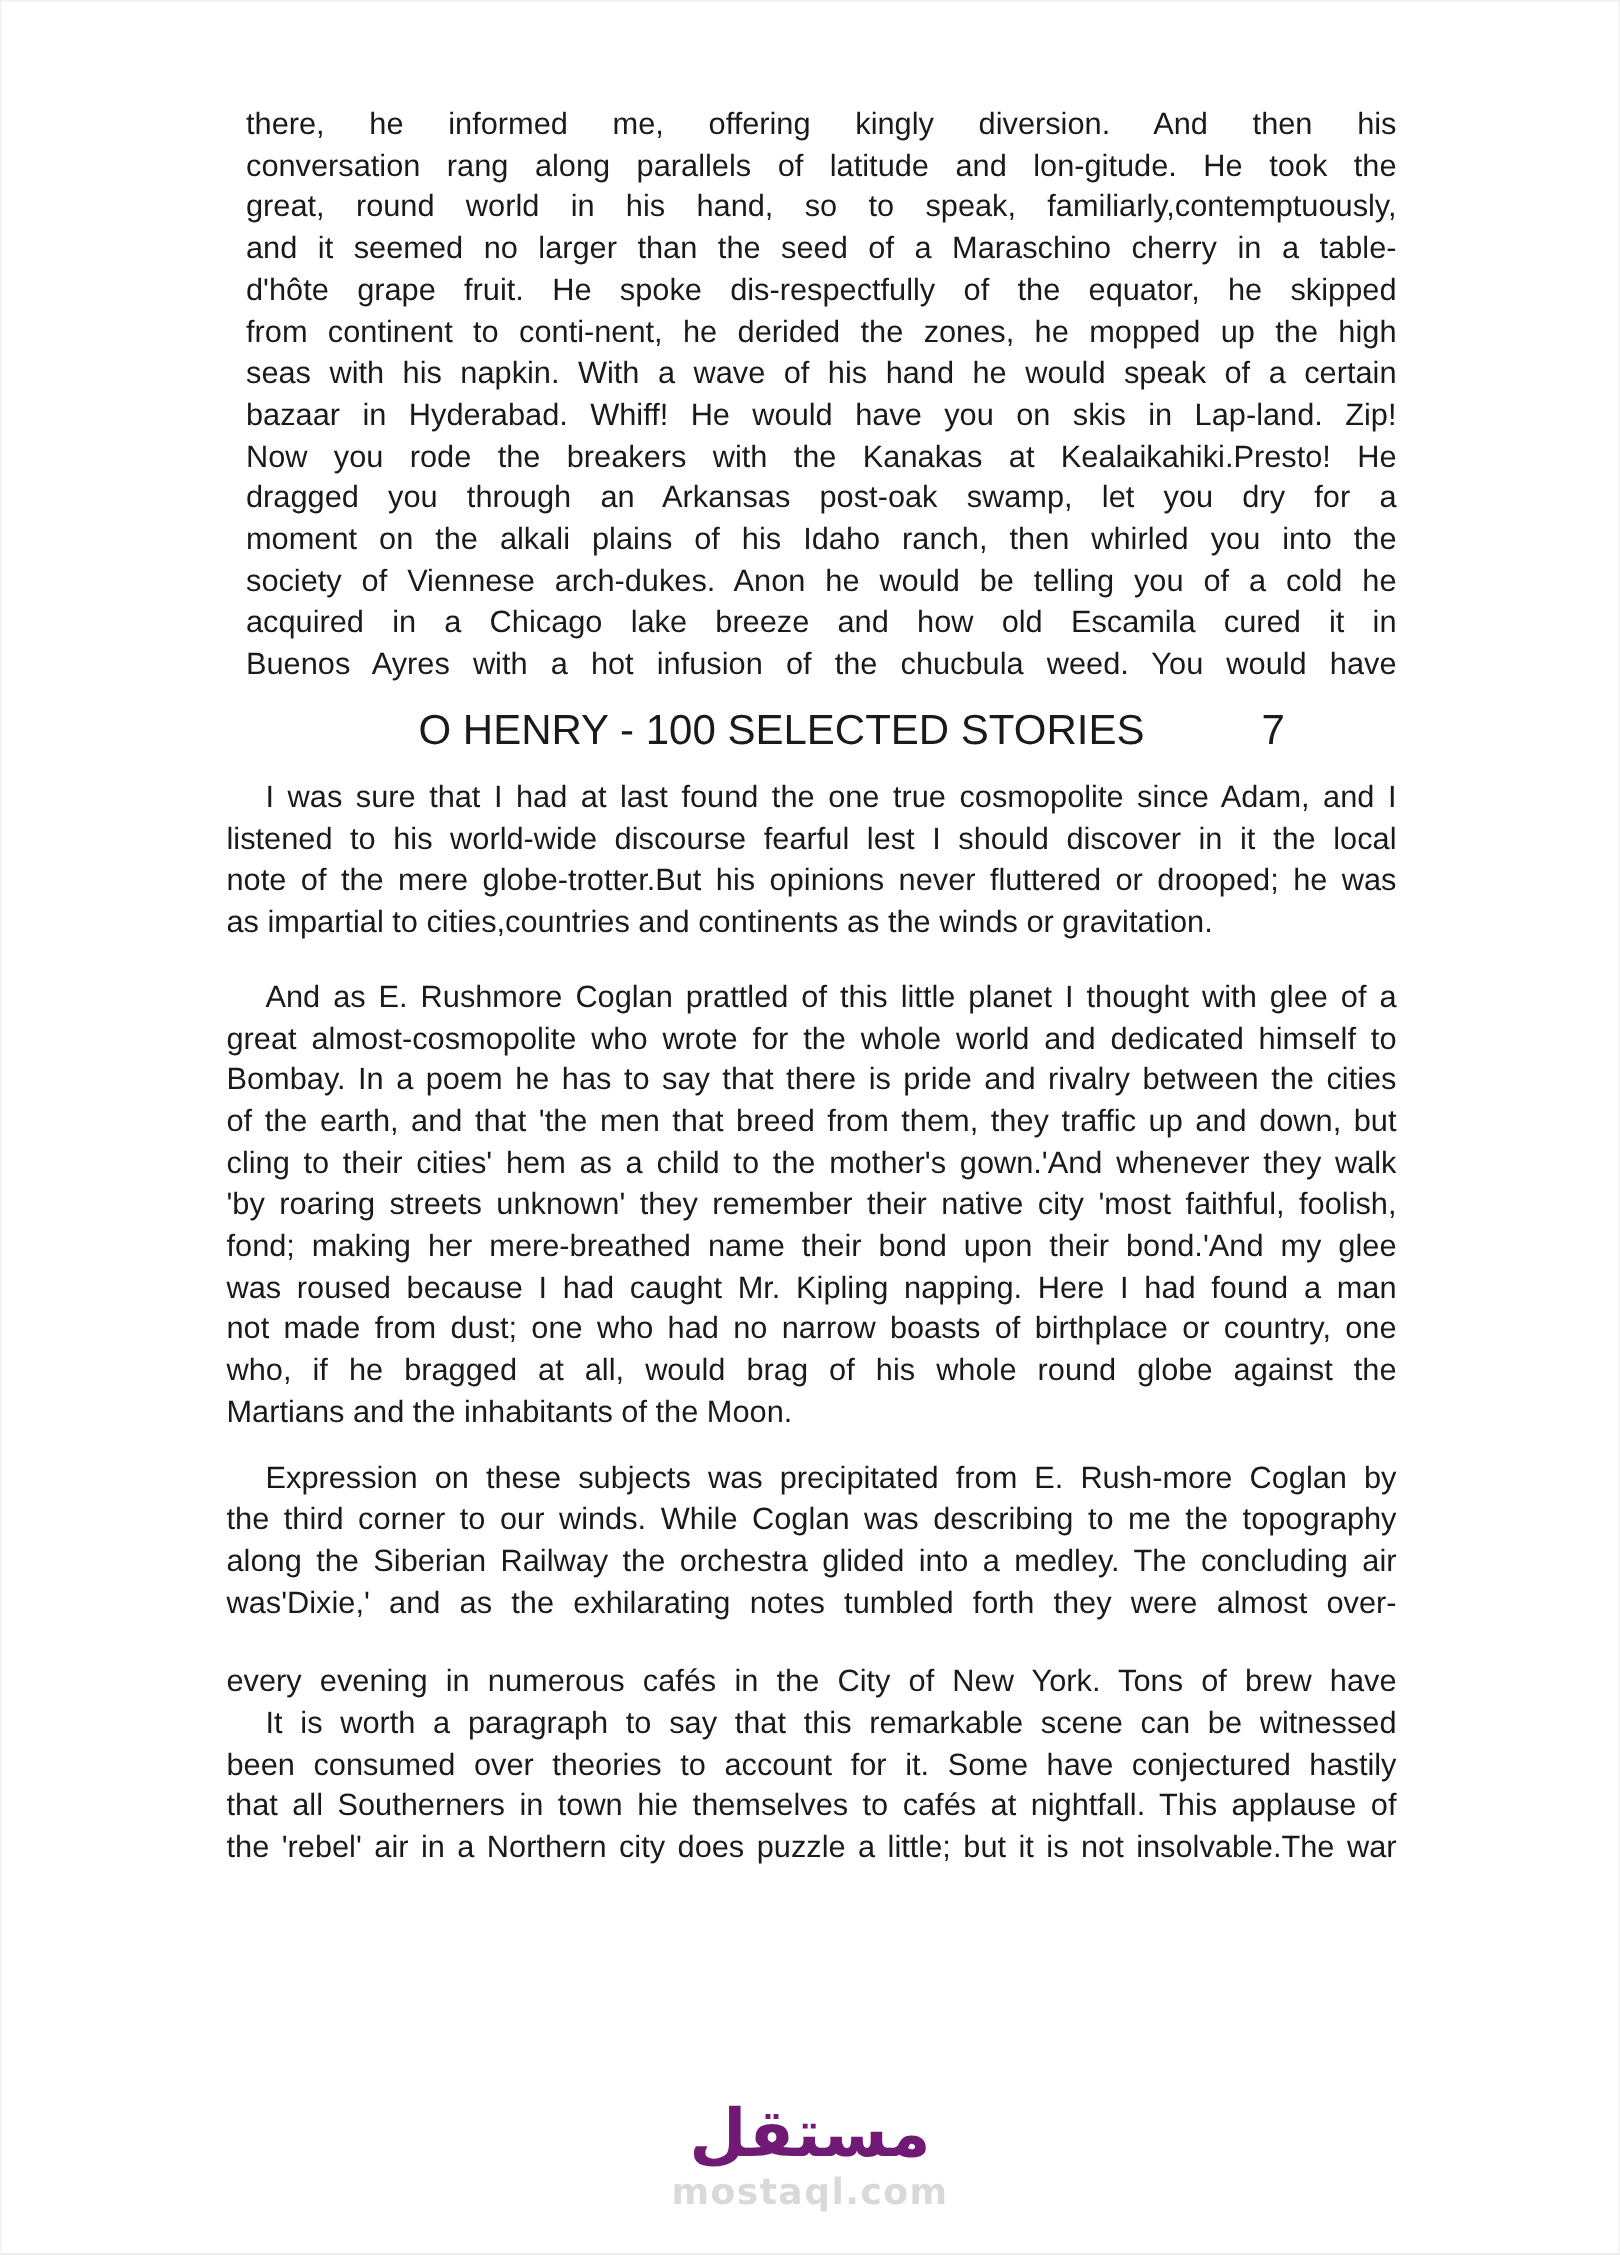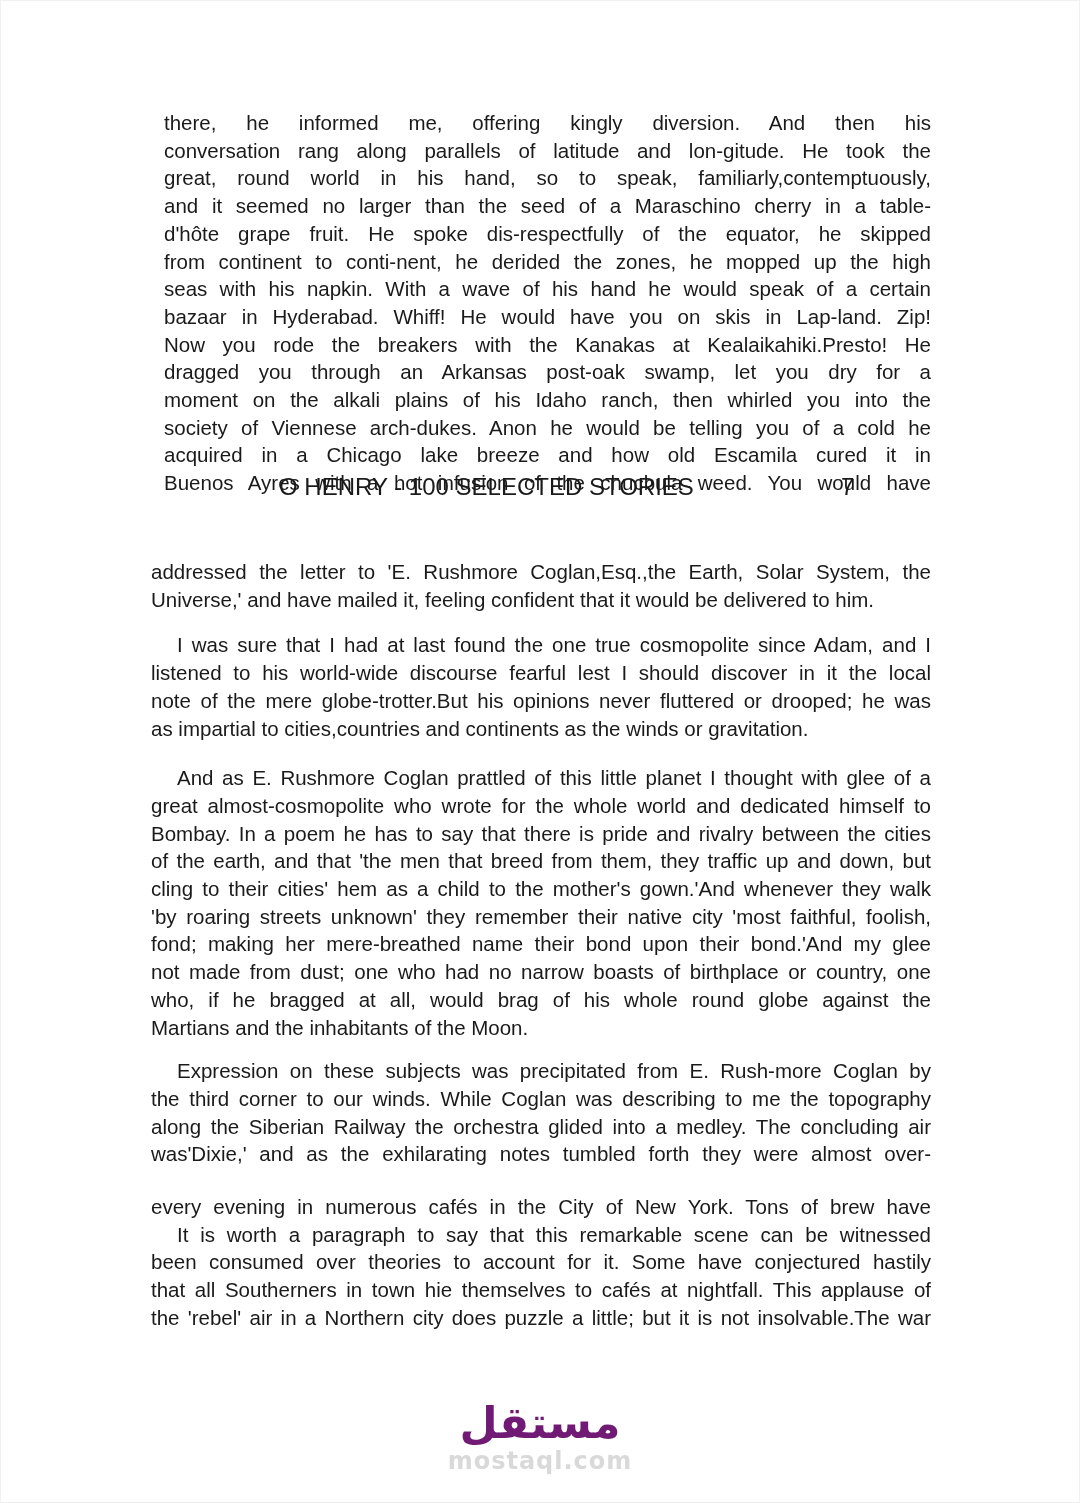--- a/index.html
+++ b/index.html
@@ -11,37 +11,36 @@
     border: 1px solid #f1f1f1;
     border-bottom: 2px solid #ededed;
     overflow: hidden;
     font-family: "Liberation Sans", sans-serif;
     color: #1a1a1a;
   }
   .textblock {
     position: absolute;
     font-size: 20.5px;
     line-height: 27.7px;
-    margin-top: 40px;
   }
   .line { text-align: justify; white-space: normal; }
   .line.stretch { text-align-last: justify; }
   .line.indent { text-indent: 26px; }
   .fragment {
     top: 68px;
     left: 163px;
     width: 767px;
   }
   .header-row {
     position: absolute;
     top: 472px;
     left: 0;
     width: 1078px;
     height: 28px;
-    font-size: 24px;
+    font-size: 28px;
     line-height: 27.7px;
   }
   .header-title { position: absolute; left: 278px; }
   .header-pagenum { position: absolute; left: 840px; }
   .body-section {
     top: 517px;
     left: 150px;
     width: 780px;
   }
   .para { margin: 0; }
@@ -95,38 +94,35 @@
       <div class="line stretch">acquired in a Chicago lake breeze and how old Escamila cured it in</div>
       <div class="line stretch">Buenos Ayres with a hot infusion of the chucbula weed. You would have</div>
     </div>
 
   <div class="header-row">
     <span class="header-title">O HENRY - 100 SELECTED STORIES</span>
     <span class="header-pagenum">7</span>
   </div>
 
   <div class="textblock body-section">
-    <div class="para para-a">
-        <div class="line stretch">addressed the letter to 'E. Rushmore Coglan,Esq.,the Earth, Solar System, the</div>
-        <div class="line">Universe,' and have mailed it, feeling confident that it would be delivered to him.</div>
-      </div>
     <div class="para para-b">
         <div class="line stretch indent">I was sure that I had at last found the one true cosmopolite since Adam, and I</div>
         <div class="line stretch">listened to his world-wide discourse fearful lest I should discover in it the local</div>
         <div class="line stretch">note of the mere globe-trotter.But his opinions never fluttered or drooped; he was</div>
         <div class="line">as impartial to cities,countries and continents as the winds or gravitation.</div>
       </div>
     <div class="para para-c">
         <div class="line stretch indent">And as E. Rushmore Coglan prattled of this little planet I thought with glee of a</div>
         <div class="line stretch">great almost-cosmopolite who wrote for the whole world and dedicated himself to</div>
         <div class="line stretch">Bombay. In a poem he has to say that there is pride and rivalry between the cities</div>
         <div class="line stretch">of the earth, and that 'the men that breed from them, they traffic up and down, but</div>
         <div class="line stretch">cling to their cities' hem as a child to the mother's gown.'And whenever they walk</div>
         <div class="line stretch">'by roaring streets unknown' they remember their native city 'most faithful, foolish,</div>
         <div class="line stretch">fond; making her mere-breathed name their bond upon their bond.'And my glee</div>
+        <div class="line stretch">was roused because I had caught Mr. Kipling napping. Here I had found a man</div>
         <div class="line stretch">not made from dust; one who had no narrow boasts of birthplace or country, one</div>
         <div class="line stretch">who, if he bragged at all, would brag of his whole round globe against the</div>
         <div class="line">Martians and the inhabitants of the Moon.</div>
       </div>
     <div class="para para-d">
         <div class="line stretch indent">Expression on these subjects was precipitated from E. Rush-more Coglan by</div>
         <div class="line stretch">the third corner to our winds. While Coglan was describing to me the topography</div>
         <div class="line stretch">along the Siberian Railway the orchestra glided into a medley. The concluding air</div>
         <div class="line stretch">was'Dixie,' and as the exhilarating notes tumbled forth they were almost over-</div>
       </div>

